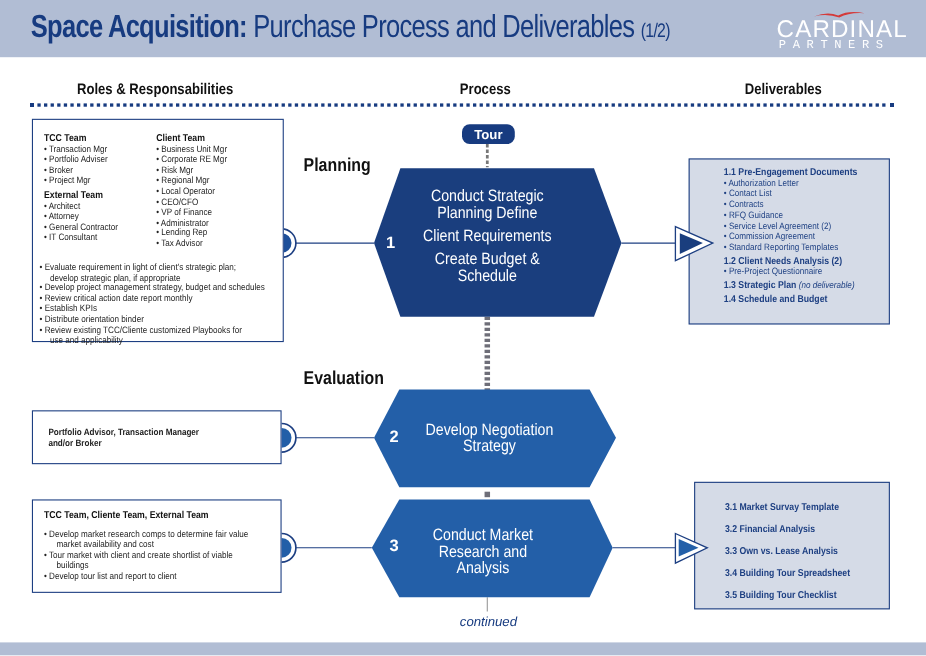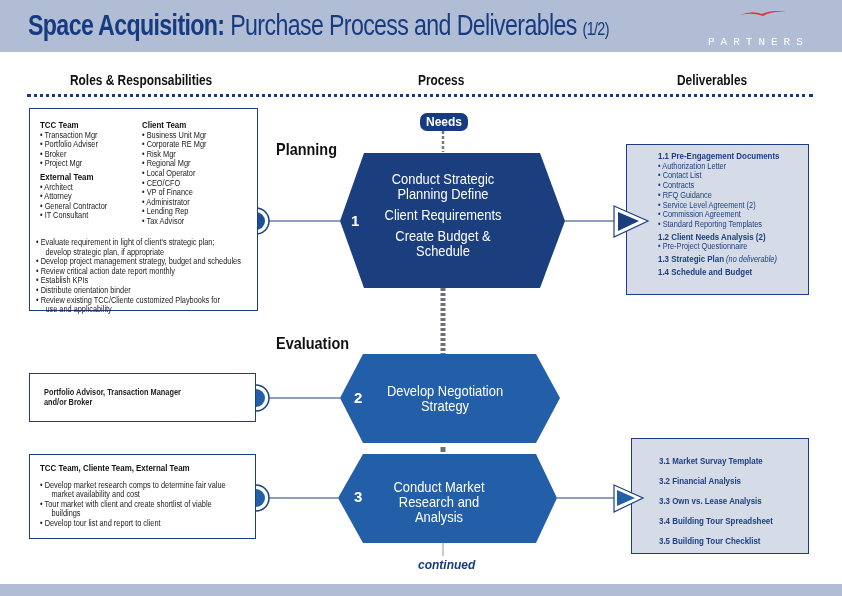--- a/index.html
+++ b/index.html
@@ -32,34 +32,35 @@
   .num { color:#fff; font-weight:bold; font-size:15px; }
 
   .start { left:420px; top:113px; width:48px; height:18px; background:#173b80; border-radius:7px; color:#fff;
            font-weight:bold; font-size:12px; text-align:center; line-height:18px; }
 
   .deliv { background:#d5dbe7; border:1.5px solid #1d3f82; box-sizing:border-box; }
   .dv { font-size:8.4px; line-height:9.7px; color:#1d3f82; transform:scaleX(0.88); transform-origin:left top; white-space:nowrap; }
   .dv b { font-size:9px; }
   .dv i { font-style:italic; }
 
-  .continued { left:418px; top:558px; font-size:12px; font-weight:bold; font-style:italic; color:#173b80; }
+  .continued { left:418px; top:558px; font-size:12px; font-weight:normal; font-style:italic; color:#173b80; }
   .footer-band { left:0; top:584px; width:842px; height:12px; background:#b1bdd4; }
 </style>
 </head>
 <body>
 
 <div class="abs header-band"></div>
 <div class="abs title">
   <b>Space Acquisition:</b><span class="light"> Purchase Process and Deliverables </span><span class="sub light">(1/2)</span>
 </div>
 <div class="abs logo">
   <svg class="logo-bird" width="50" height="10">
     <path d="M2 7 Q14 2 24 6 Q34 1 48 4 Q34 3 25 8 Q14 4 2 7 Z" fill="#d43a3a"></path>
   </svg>
+  <div class="logo-main">CARDINAL</div>
   <div class="logo-sub">PARTNERS</div>
 </div>
 
 <div class="abs col-head" style="left:70px;">Roles &amp; Responsabilities</div>
 <div class="abs col-head" style="left:418px;">Process</div>
 <div class="abs col-head" style="left:677px;">Deliverables</div>
 <div class="abs dotline"></div>
 
 <svg class="abs" style="left:0;top:0;" width="842" height="596">
 
@@ -88,21 +89,21 @@
   <g>
       <circle cx="256" cy="398" r="13" fill="#fff" stroke="#1d3f82" stroke-width="1.5"></circle>
       <circle cx="256" cy="398" r="9" fill="#235fa8"></circle>
     </g>
   <g>
       <circle cx="256" cy="498" r="13" fill="#fff" stroke="#1d3f82" stroke-width="1.5"></circle>
       <circle cx="256" cy="498" r="9" fill="#235fa8"></circle>
     </g>
 </svg>
 
-<div class="abs start">Needs</div>
+<div class="abs start">Tour</div>
 
 <div class="abs phase" style="left:276px;top:140px;">Planning</div>
 <div class="abs phase" style="left:276px;top:334px;">Evaluation</div>
 
 <div class="abs num" style="left:351px;top:212px;">1</div>
 <div class="abs hex-text" style="left:368px;top:171px;width:150px;">
   <div>Conduct Strategic</div>
   <div>Planning Define</div>
   <div style="margin-top:6px">Client Requirements</div>
   <div style="margin-top:6px">Create Budget &amp;</div>

